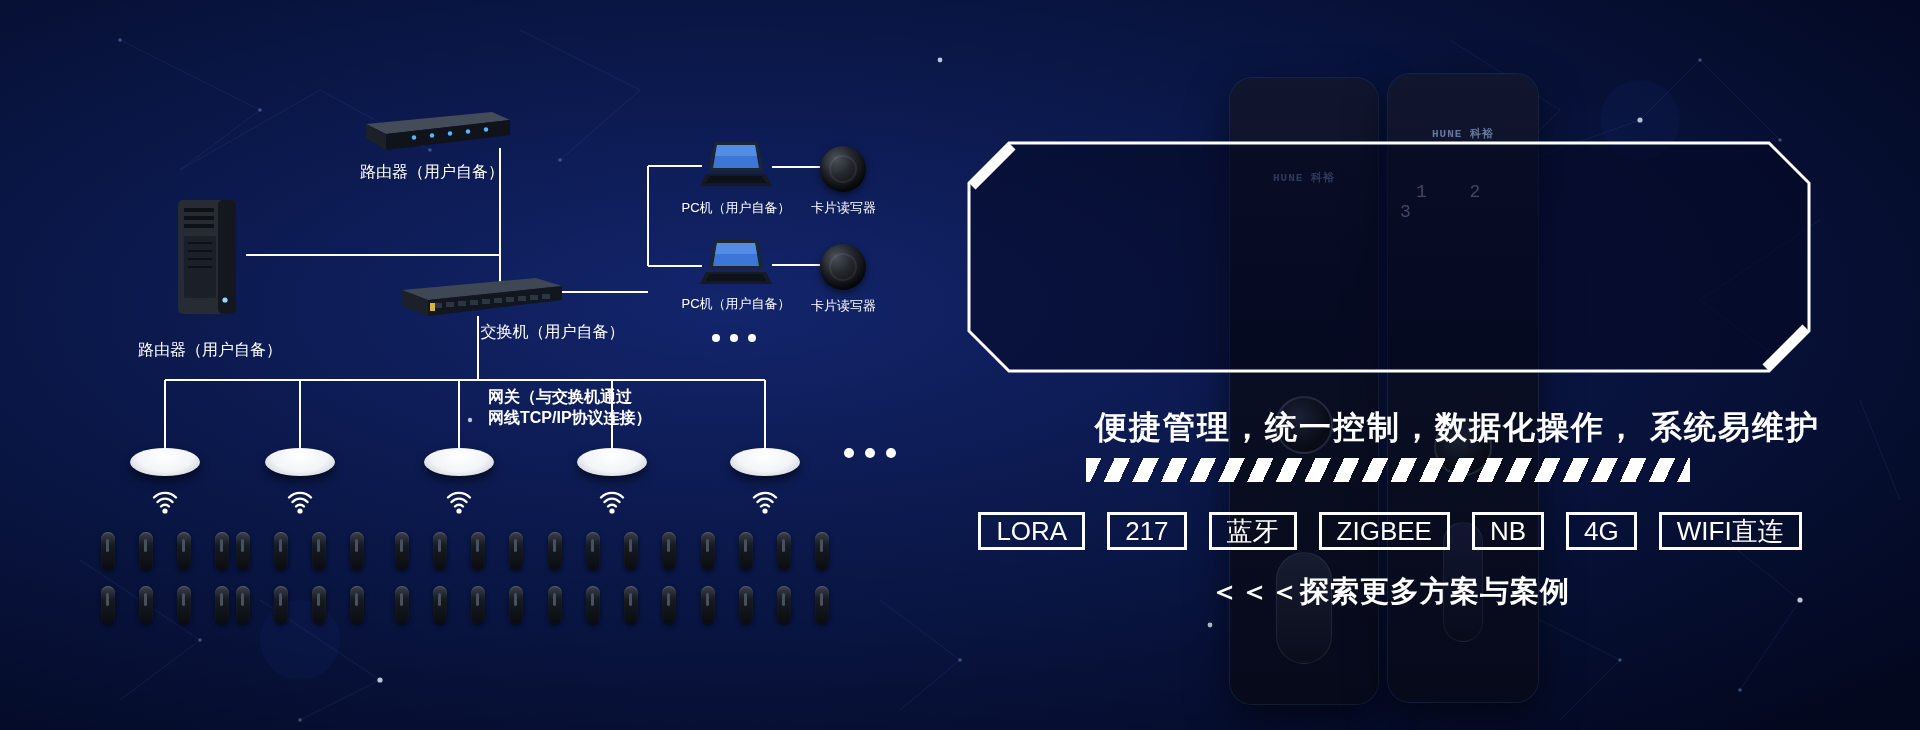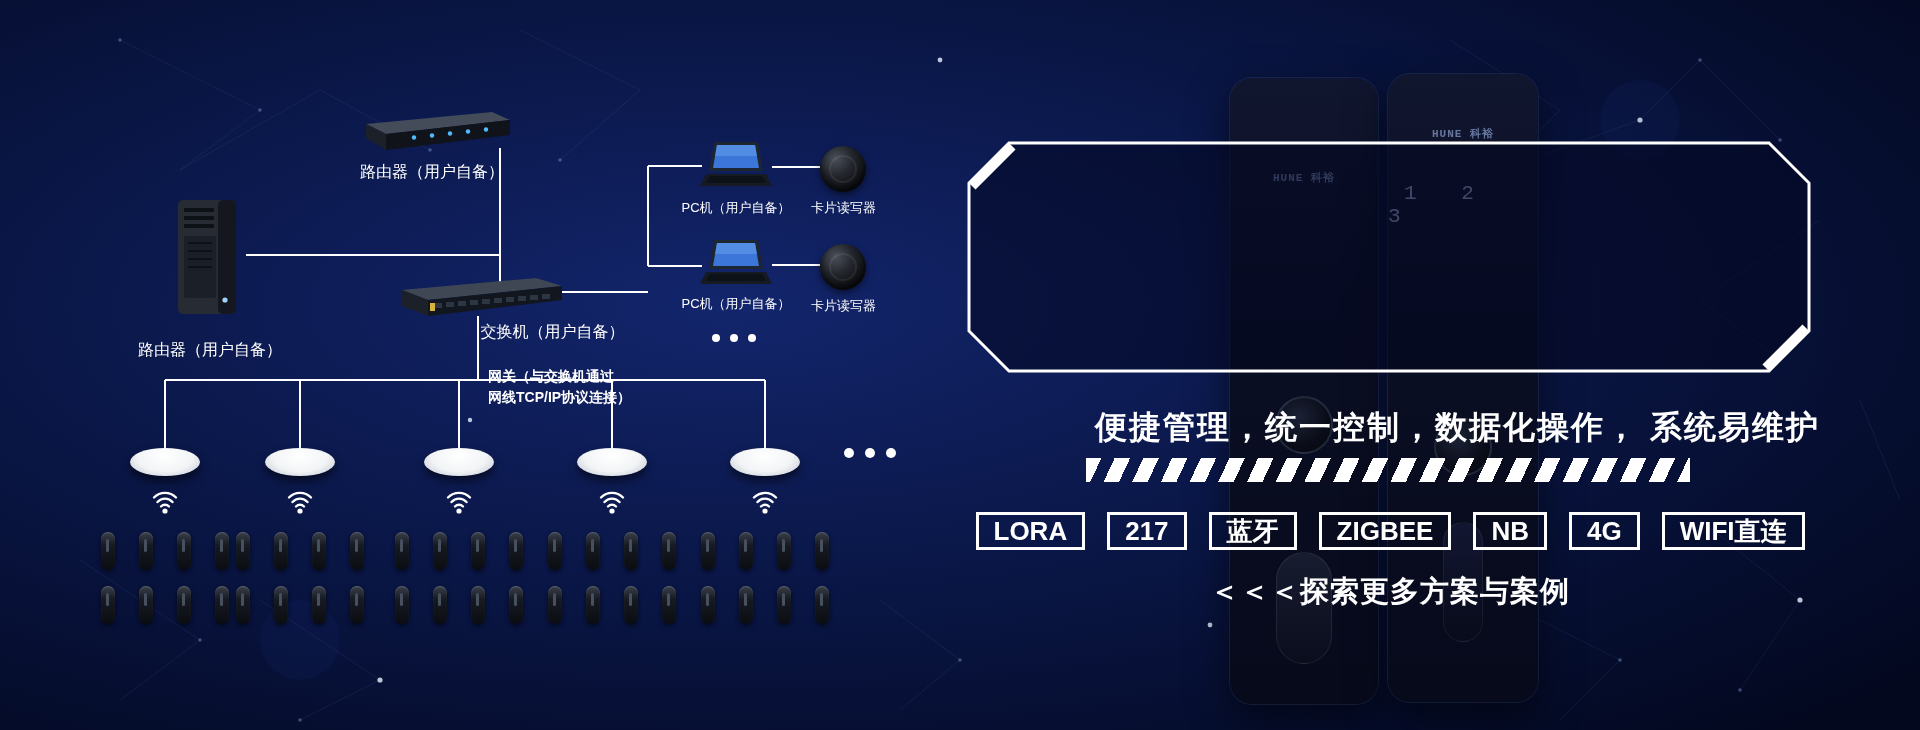--- a/index.html
+++ b/index.html
@@ -4,21 +4,21 @@
 <style>
   html,body{margin:0;padding:0;background:#02061a;}
   .stage{position:relative;width:1920px;height:730px;overflow:hidden;
          font-family:"Liberation Sans","DejaVu Sans",sans-serif;color:#fff;}
   .stage *{box-sizing:border-box;}
   svg.bg{position:absolute;inset:0;}
   svg.wires{position:absolute;inset:0;pointer-events:none;}
   .dev{position:absolute;}
   .lbl{position:absolute;color:#fff;font-weight:400;font-size:16px;text-align:center;line-height:20px;white-space:nowrap;}
   .lbl.sm{font-size:13px;}
-  .note{position:absolute;left:488px;top:366px;font-size:14px;font-weight:700;line-height:21px;color:#fff;}
+  .note{position:absolute;left:488px;top:386px;font-size:16px;font-weight:700;line-height:21px;color:#fff;}
   .dome{position:absolute;width:70px;height:28px;border-radius:50%;
         background:radial-gradient(ellipse at 50% 30%, #ffffff 0%, #f2f4f6 55%, #cfd4da 85%, #b8bec6 100%);
         box-shadow:0 5px 10px rgba(0,0,0,.55);}
   .wifi{position:absolute;width:34px;height:27px;}
   .lock{position:absolute;width:14px;height:38px;border-radius:7px;
         background:linear-gradient(180deg,#3a404b 0%,#161a21 35%,#0a0c10 100%);
         box-shadow:0 2px 4px rgba(0,0,0,.55), inset 0 1px 1px rgba(255,255,255,.18);}
   .lock::after{content:"";position:absolute;left:5px;top:7px;width:3px;height:13px;border-radius:2px;background:#46505f;}
   .dots{position:absolute;display:flex;align-items:center;}
   .dots span{display:block;border-radius:50%;background:#fff;}
@@ -27,40 +27,40 @@
   .reader{position:absolute;width:46px;height:46px;border-radius:50%;
         background:radial-gradient(circle at 34% 28%, #4a5059 0%, #23262c 38%, #0a0b0e 78%, #000 100%);
         box-shadow:inset 0 -4px 7px rgba(0,0,0,.6), 0 3px 7px rgba(0,0,0,.5);}
   .reader::after{content:"";position:absolute;inset:9px;border-radius:50%;border:2px solid rgba(255,255,255,.07);}
   
   .panel{position:absolute;border-radius:22px;
         background:linear-gradient(180deg,#11162f 0%,#0b0f24 35%,#070a1b 100%);
         box-shadow:0 0 0 1px rgba(95,115,170,.18), 0 14px 40px rgba(0,0,0,.55);font-family:Liberation Mono, monospace;}
   .panel .brand{position:absolute;left:0;right:0;text-align:center;font-size:11px;letter-spacing:1px;
         color:#66779f;font-weight:700;}
-  .panel .nums{position:absolute;left:0;right:0;text-align:left;font-size:21px;letter-spacing:16px;
+  .panel .nums{position:absolute;left:12px;right:0;text-align:left;font-size:18px;letter-spacing:16px;
         color:#8b97bb;text-indent:16px;}
   .panel .cam{position:absolute;left:50%;transform:translateX(-50%);width:58px;height:58px;border-radius:50%;
         background:radial-gradient(circle at 40% 35%, #1b2136 0%, #0a0d18 60%, #05060d 100%);
         border:2px solid rgba(120,140,190,.22);}
   .panel .handle{position:absolute;left:50%;transform:translateX(-50%);width:56px;height:112px;border-radius:28px;
         background:linear-gradient(180deg,#171c30 0%,#0a0d1c 100%);border:1px solid rgba(255,255,255,.08);}
   .panel .slot{position:absolute;left:50%;transform:translateX(-50%);width:40px;height:120px;border-radius:20px;
         background:linear-gradient(180deg,#121631 0%,#080b1a 100%);border:1px solid rgba(255,255,255,.06);}
   svg.frame{position:absolute;left:966px;top:140px;}
   .hero-title{position:absolute;left:966px;top:140px;width:846px;height:234px;
         display:flex;align-items:center;justify-content:center;
         font-size:86px;font-weight:900;letter-spacing:6px;color:#fff;white-space:nowrap;}
   .hero-sub{position:absolute;left:960px;top:406px;width:860px;text-align:right;
         font-size:32px;font-weight:600;letter-spacing:2px;color:#fff;white-space:nowrap;}
   .stripes{position:absolute;left:1086px;top:458px;width:604px;height:24px;
         background:repeating-linear-gradient(115deg,#fff 0 14px,transparent 14px 26px);}
   .tags{position:absolute;left:1020px;top:512px;width:740px;display:flex;justify-content:center;gap:22px;}
   .tag{display:flex;align-items:center;justify-content:center;height:38px;padding:0 15px;
-        border:3px solid #fff;color:#fff;font-size:26px;font-weight:700;white-space:nowrap;}
+        border:3px solid #fff;color:#fff;font-size:26px;font-weight:400;white-space:nowrap;}
   .explore{position:absolute;left:960px;top:572px;width:860px;text-align:center;
         font-size:29px;font-weight:600;color:#fff;letter-spacing:1px;white-space:nowrap;}
 </style>
 </head>
 <body>
 
 <div class="stage">
 
   <svg class="bg" width="1920" height="730">
     <defs>

